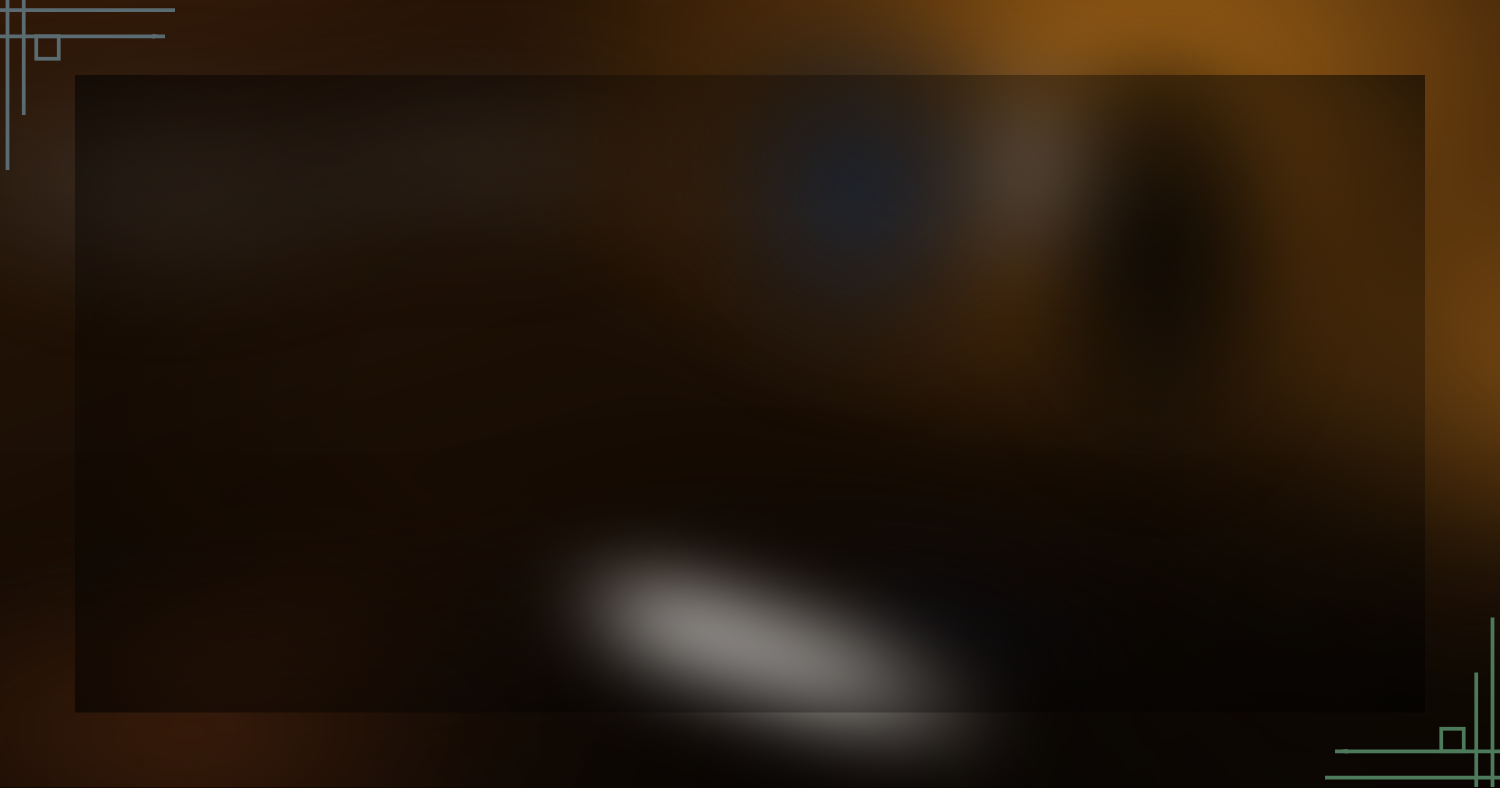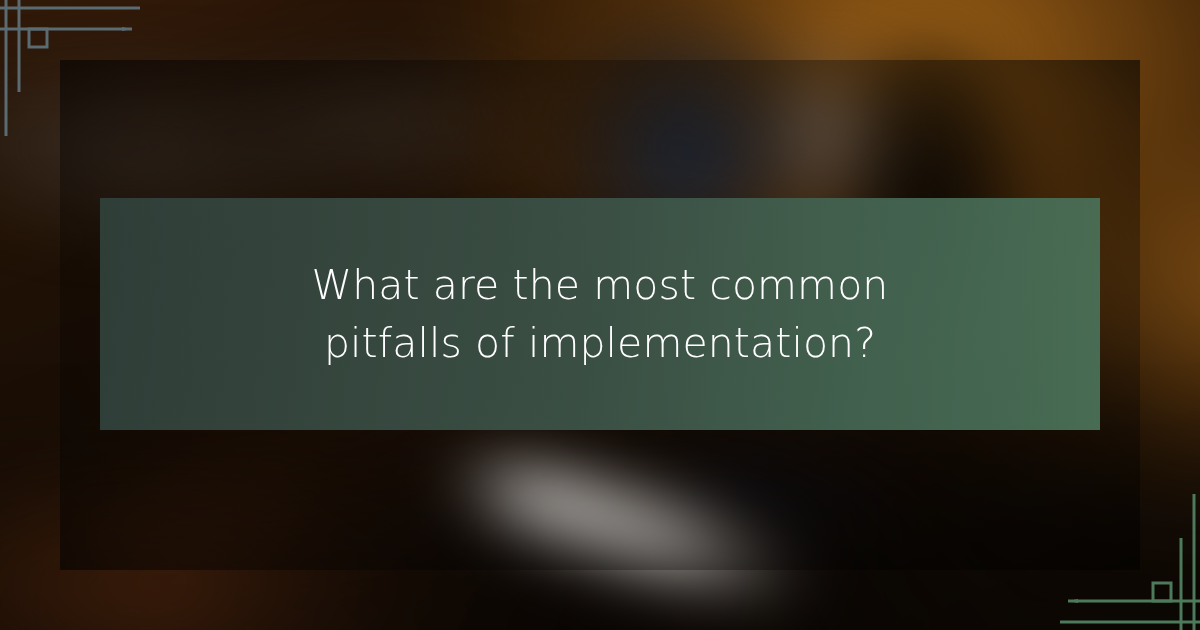--- a/index.html
+++ b/index.html
@@ -163,17 +163,14 @@
         <path d="M6,0 L6,136"></path>
         <path d="M19,0 L19,92"></path>
         <path d="M0,8 L140,8"></path>
         <path d="M0,29 L132,29"></path>
         <rect x="29" y="29" width="18" height="18"></rect>
       </g>
       <path d="M122,27 L132,29 L122,31 Z" fill="#4e7a5c"></path>
     </svg>
   </div>
 
-  <div class="banner">
-    <div class="banner-text">What are the most common pitfalls of implementation?</div>
-  </div>
 
 </div>
 
 </body></html>

